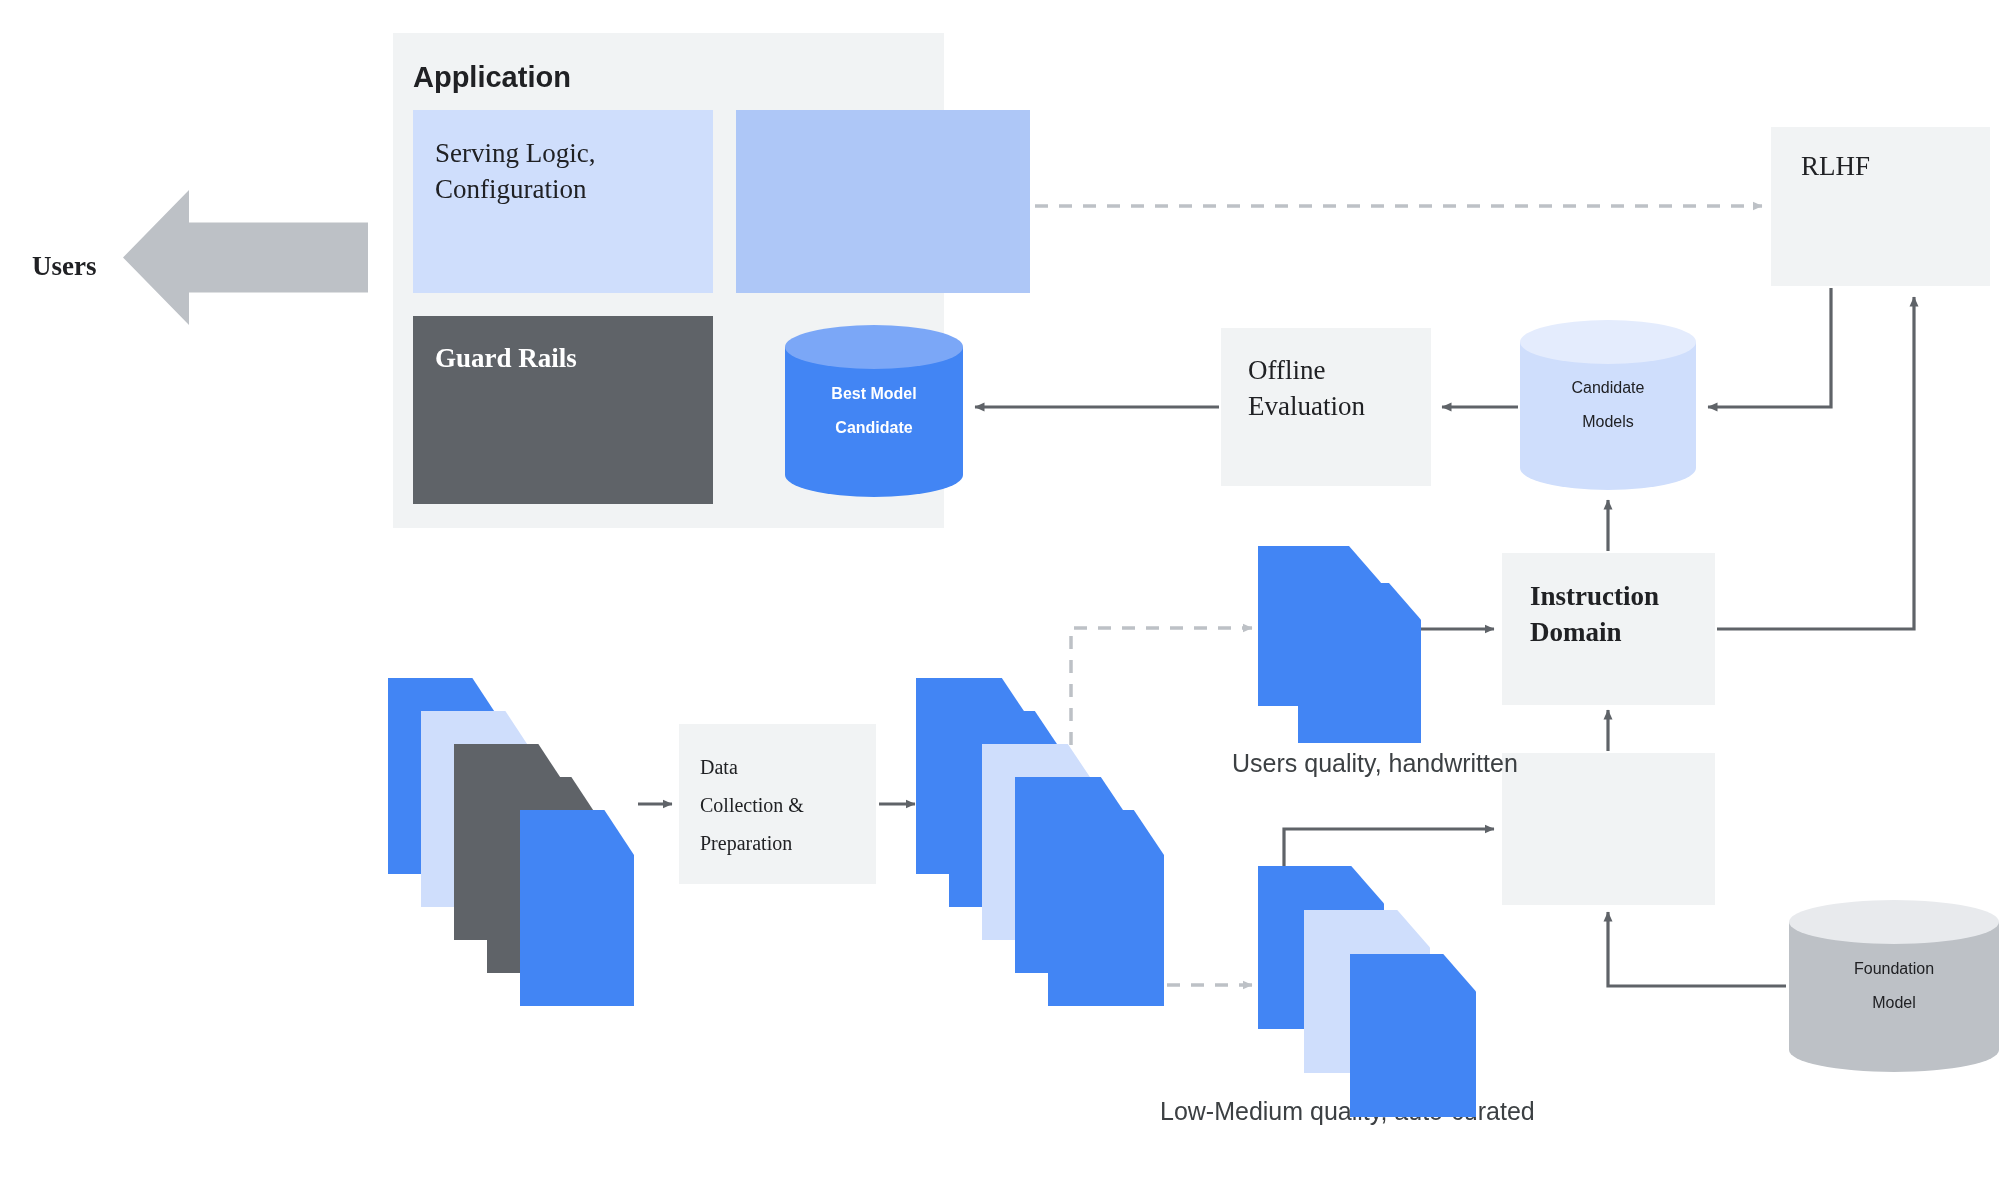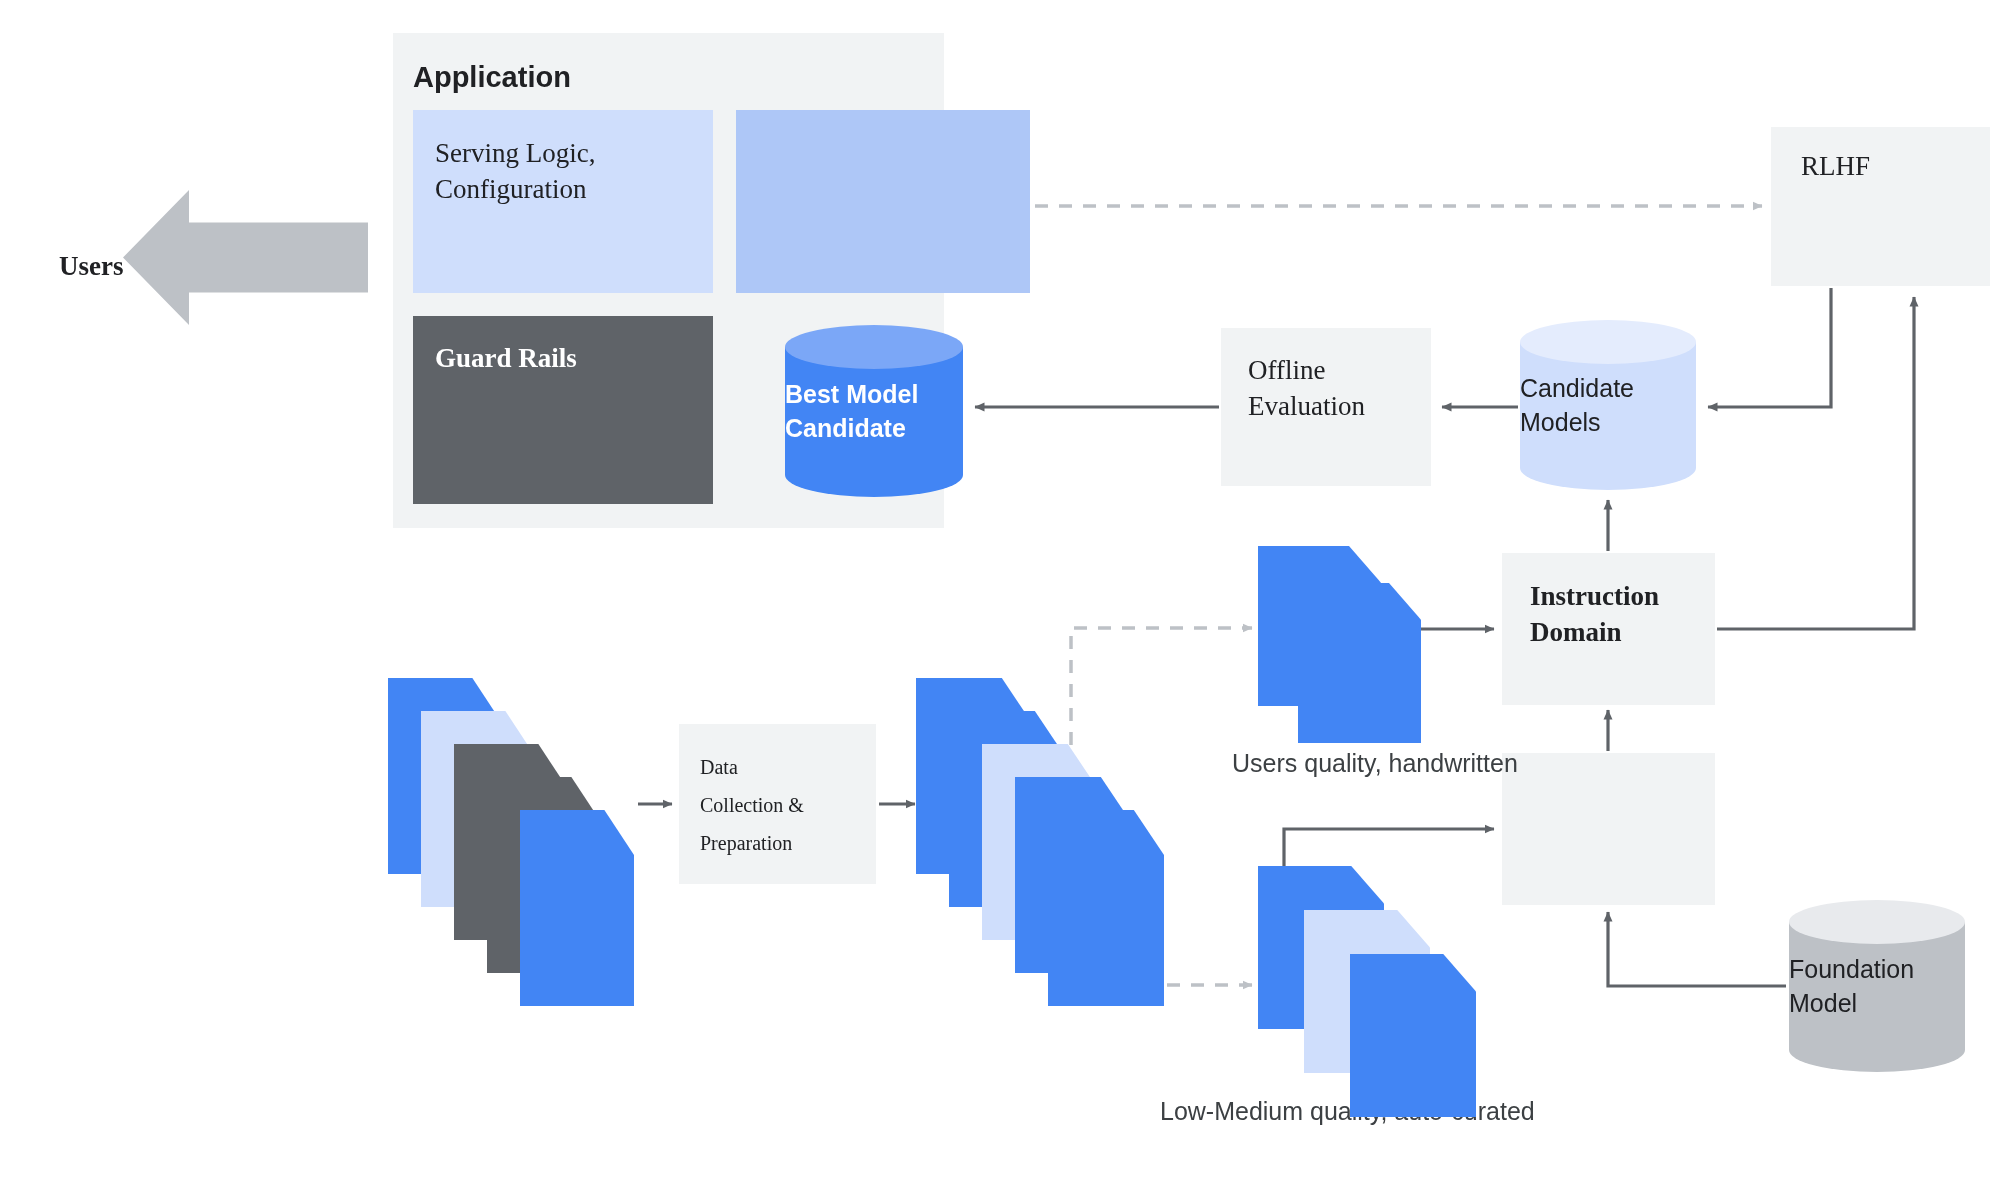--- a/index.html
+++ b/index.html
@@ -38,35 +38,35 @@
 
   #guard-rails-box{left:413px;top:316px;width:300px;height:188px;}
   #guard-rails-label{left:435px;top:340px;}
 
   
   .cyl{position:absolute;}
   .cyl .body{position:absolute;left:0;right:0;top:22px;bottom:22px;}
   .cyl .top{position:absolute;left:0;right:0;top:0;height:44px;border-radius:50%;}
   .cyl .bot{position:absolute;left:0;right:0;bottom:0;height:44px;border-radius:50%;}
   .cyl .cyl-label{position:absolute;left:0;right:0;top:50%;transform:translateY(-50%);
-                  font-size:25px;line-height:34px;font-weight:700;white-space:pre-line;}
+                  text-align:center;font-size:16px;line-height:34px;font-weight:700;white-space:pre-line;}
 
   #best-model-cylinder{left:785px;top:325px;width:178px;height:172px;}
   #best-model-cylinder .body{background:#4285f4;}
   #best-model-cylinder .top{background:#7ba7f7;}
   #best-model-cylinder .bot{background:#4285f4;}
   #best-model-cylinder .cyl-label{color:#ffffff;}
 
   #candidate-models-cylinder{left:1520px;top:320px;width:176px;height:170px;}
   #candidate-models-cylinder .body{background:#cfdefc;}
   #candidate-models-cylinder .top{background:#e4ecfd;}
   #candidate-models-cylinder .bot{background:#cfdefc;}
   #candidate-models-cylinder .cyl-label{color:#202124;font-weight:400;}
 
-  #foundation-model-cylinder{left:1789px;top:900px;width:176px;height:172px;}
+  #foundation-model-cylinder{left:1789px;top:900px;width:176px;height:172px;padding-left:34px;}
   #foundation-model-cylinder .body{background:#bdc1c6;}
   #foundation-model-cylinder .top{background:#e8eaed;}
   #foundation-model-cylinder .bot{background:#bdc1c6;}
   #foundation-model-cylinder .cyl-label{color:#202124;font-weight:400;}
 
   
   #rlhf-box{left:1771px;top:127px;width:219px;height:159px;}
   #rlhf-label{left:1801px;top:148px;}
 
   #offline-eval-box{left:1221px;top:328px;width:210px;height:158px;}
@@ -89,21 +89,21 @@
   
   .caption{position:absolute;font-size:25px;line-height:30px;color:#3c4043;white-space:nowrap;}
   #caption-high-quality{left:1232px;top:748px;}
   #caption-low-medium{left:1160px;top:1096px;}
 
   
   #users-arrow{left:123px;top:190px;width:245px;height:135px;
      background:#bdc1c6;
      -webkit-clip-path:polygon(0 50%, 66px 0, 66px 24%, 100% 24%, 100% 76%, 66px 76%, 66px 100%);
      clip-path:polygon(0 50%, 66px 0, 66px 24%, 100% 24%, 100% 76%, 66px 76%, 66px 100%);}
-  #users-label{left:32px;top:248px;font-size:27px;font-weight:700;color:#202124;margin-left:27px;}
+  #users-label{left:32px;top:248px;font-size:27px;font-weight:700;color:#202124;}
 
   
   #connectors{position:absolute;left:0;top:0;width:2006px;height:1192px;pointer-events:none;}
 </style>
 </head>
 <body>
 
 <div class="canvas">
 
   <svg id="connectors" viewBox="0 0 2006 1192" xmlns="http://www.w3.org/2000/svg">

